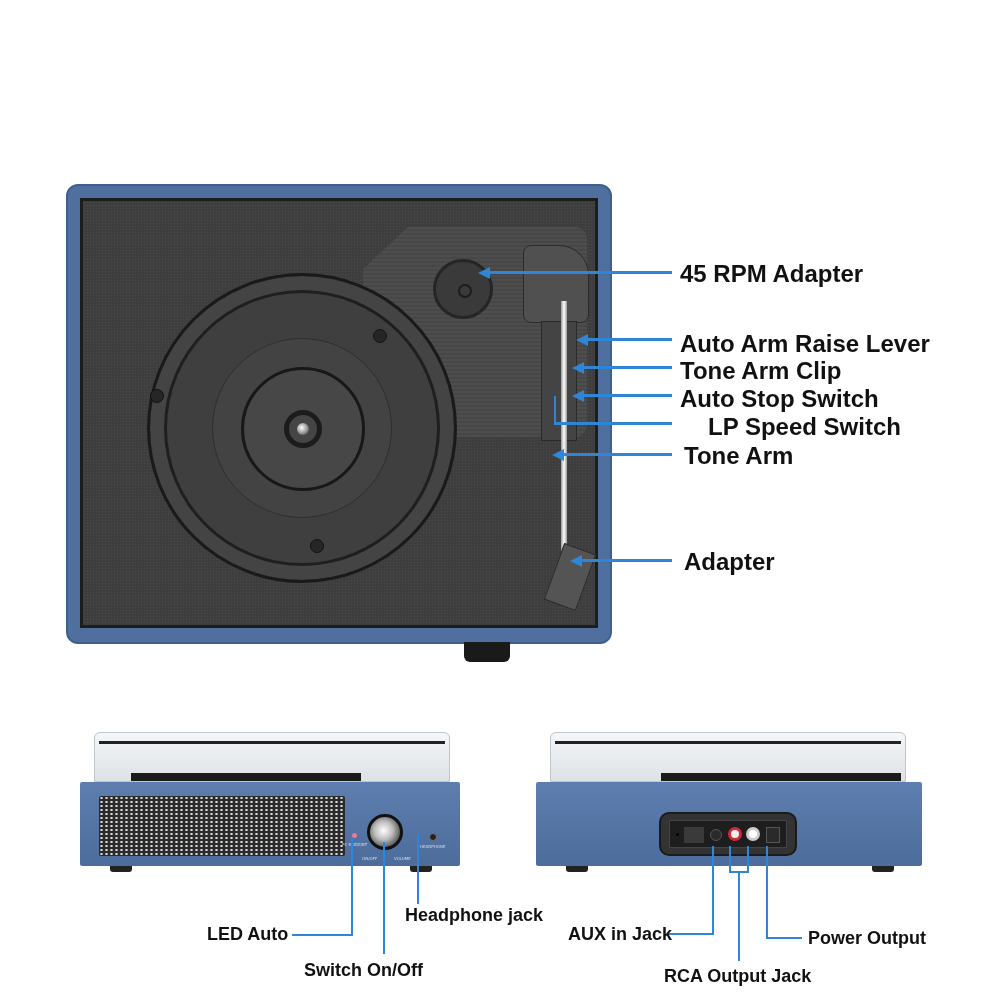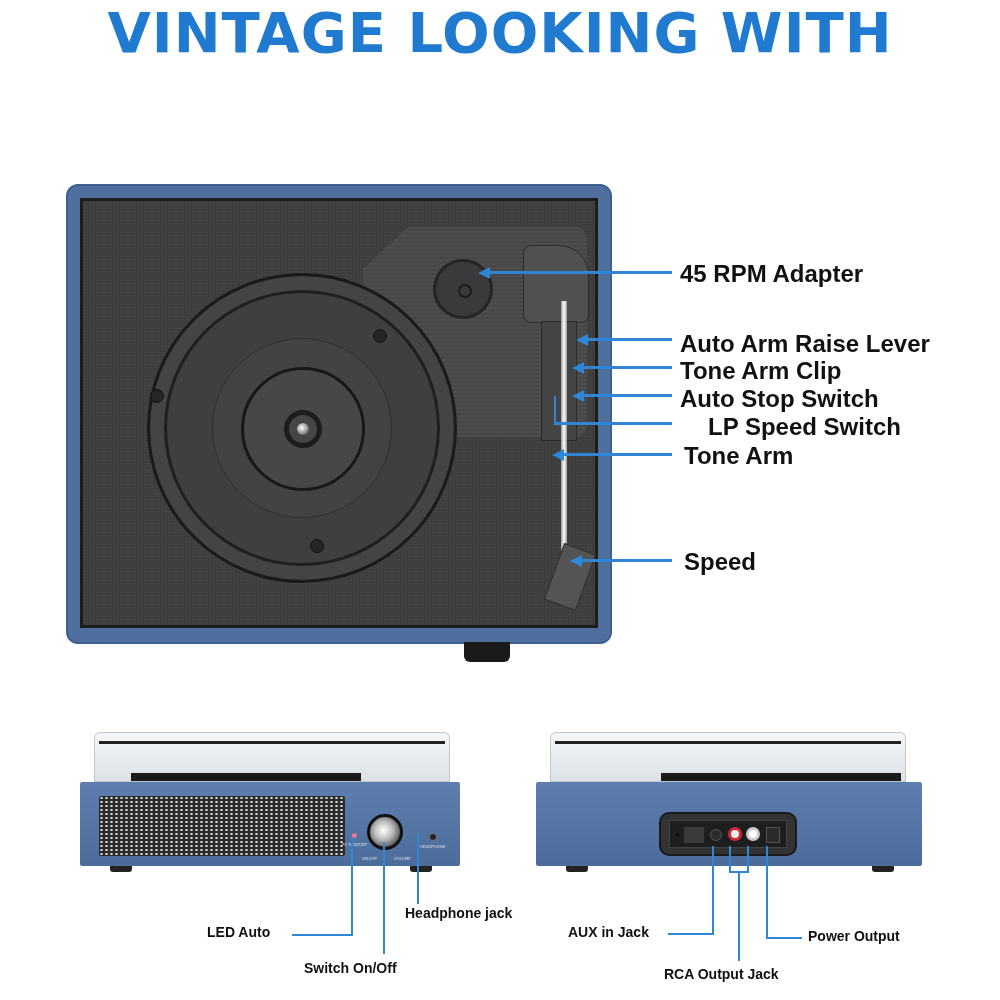--- a/index.html
+++ b/index.html
@@ -138,28 +138,27 @@
     .port-dot { position: absolute; left: 6px; top: 12px; width: 3px; height: 3px; border-radius: 50%; background: #000; }
     .aux { position: absolute; left: 40px; top: 8px; width: 12px; height: 12px; border-radius: 50%; background: #2a2a2a; border: 1px solid #555; }
     .rca-red { position: absolute; left: 58px; top: 6px; width: 14px; height: 14px; border-radius: 50%; background: #eee; border: 3px solid #d02a3a; }
     .rca-white { position: absolute; left: 76px; top: 6px; width: 14px; height: 14px; border-radius: 50%; background: #fff; border: 3px solid #ccc; }
     .dc { position: absolute; left: 96px; top: 6px; width: 14px; height: 16px; background: #2a2a2a; border: 1px solid #555; }
 
     .vline { position: absolute; width: 2px; background: #2f86d6; }
     .hline { position: absolute; height: 2px; background: #2f86d6; }
     .bottom-label {
       position: absolute; font-family: "Liberation Sans", sans-serif; font-weight: bold;
-      font-size: 14px; color: #111; white-space: nowrap;
+      font-size: 18px; color: #111; white-space: nowrap;
     }
   </style>
 </head>
 <body>
 
 <div class="headline">
-  <div>VINTAGE LOOKING WITH</div>
 </div>
 
 <div class="top-view">
   <div class="case"></div>
   <div class="deck">
     <div class="arm-plate"></div>
     <div class="platter">
       <div class="platter-inner">
         <div class="label-ring">
           <div class="hub">
@@ -199,21 +198,21 @@
 <div class="vline" style="left:554px; top:396px; height:28px;"></div>
 <div class="callout-line" style="left:554px; top:422px; width:118px;"></div>
 <div class="callout-label" style="left:708px; top:413px;">LP Speed Switch</div>
 
 <div class="arrowhead" style="left:552px; top:449px;"></div>
 <div class="callout-line" style="left:562px; top:453px; width:110px;"></div>
 <div class="callout-label" style="left:684px; top:442px;">Tone Arm</div>
 
 <div class="arrowhead" style="left:570px; top:555px;"></div>
 <div class="callout-line" style="left:580px; top:559px; width:92px;"></div>
-<div class="callout-label" style="left:684px; top:548px;">Speed</div>
+<div class="callout-label" style="left:684px; top:548px;">Adapter</div>
 
 <div class="unit" style="left:80px; top:732px; width:380px; height:142px;">
   <div class="lid" style="width:356px;">
     <div class="lid-rail"></div>
     <div class="record" style="left:36px; width:230px;"></div>
   </div>
   <div class="body-box" style="width:380px;"></div>
   <div class="grille"></div>
   <div class="led"></div>
   <div class="tiny" style="left:262px; top:110px;">PC MODE/BT</div>

